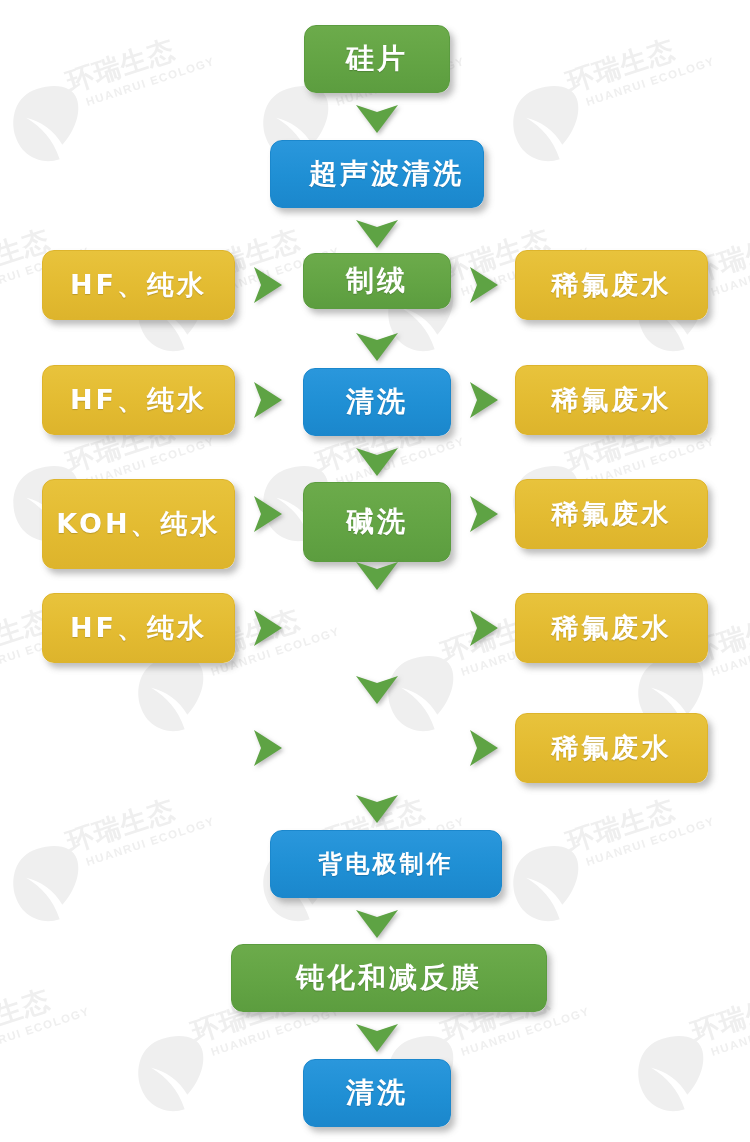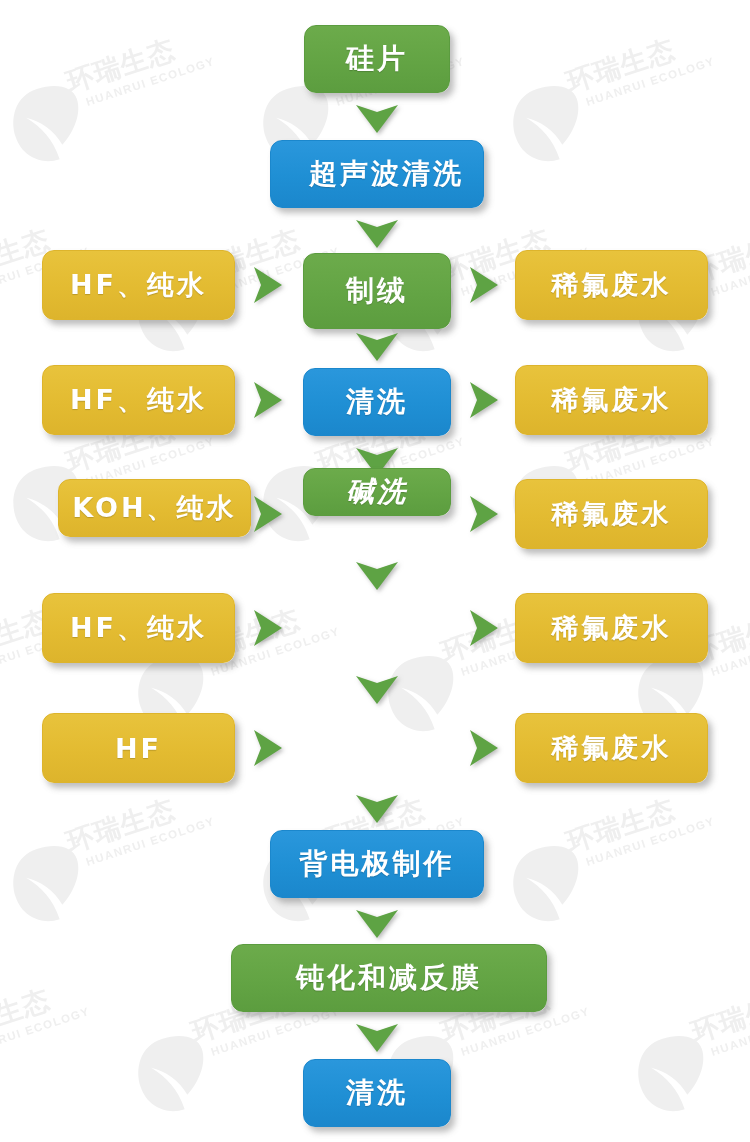--- a/index.html
+++ b/index.html
@@ -296,49 +296,49 @@
       <svg width="42" height="28" viewBox="0 0 42 28">
         <path d="M0 0 L21 7 L42 0 L21 28 Z" fill="#5ea344"></path>
       </svg>
     </div>
     <div class="node blue" style="left: 270px; top: 140px; width: 214px; height: 68px; font-size: 28px; padding-left: 19px;">超声波清洗</div>
     <div class="arrow-down" style="left: 356px; top: 220px;">
       <svg width="42" height="28" viewBox="0 0 42 28">
         <path d="M0 0 L21 7 L42 0 L21 28 Z" fill="#5ea344"></path>
       </svg>
     </div>
-    <div class="node green" style="left: 303px; top: 253px; width: 148px; height: 76px; font-size: 28px;">制绒</div>
+    <div class="node green" style="left: 303px; top: 253px; width: 148px; height: 56px; font-size: 28px;">制绒</div>
     <div class="arrow-down" style="left: 356px; top: 333px;">
       <svg width="42" height="28" viewBox="0 0 42 28">
         <path d="M0 0 L21 7 L42 0 L21 28 Z" fill="#5ea344"></path>
       </svg>
     </div>
     <div class="node blue" style="left: 303px; top: 368px; width: 148px; height: 68px; font-size: 28px;">清洗</div>
     <div class="arrow-down" style="left: 356px; top: 448px;">
       <svg width="42" height="28" viewBox="0 0 42 28">
         <path d="M0 0 L21 7 L42 0 L21 28 Z" fill="#5ea344"></path>
       </svg>
     </div>
-    <div class="node green" style="left: 303px; top: 468px; width: 148px; height: 48px; font-size: 28px; font-style: italic;">碱洗</div>
+    <div class="node green" style="left: 303px; top: 482px; width: 148px; height: 80px; font-size: 28px;">碱洗</div>
     <div class="arrow-down" style="left: 356px; top: 562px;">
       <svg width="42" height="28" viewBox="0 0 42 28">
         <path d="M0 0 L21 7 L42 0 L21 28 Z" fill="#5ea344"></path>
       </svg>
     </div>
     <div class="arrow-down" style="left: 356px; top: 676px;">
       <svg width="42" height="28" viewBox="0 0 42 28">
         <path d="M0 0 L21 7 L42 0 L21 28 Z" fill="#5ea344"></path>
       </svg>
     </div>
     <div class="arrow-down" style="left: 356px; top: 795px;">
       <svg width="42" height="28" viewBox="0 0 42 28">
         <path d="M0 0 L21 7 L42 0 L21 28 Z" fill="#5ea344"></path>
       </svg>
     </div>
-    <div class="node blue" style="left: 270px; top: 830px; width: 214px; height: 68px; font-size: 28px;">背电极制作</div>
+    <div class="node blue" style="left: 270px; top: 830px; width: 232px; height: 68px; font-size: 24px;">背电极制作</div>
     <div class="arrow-down" style="left: 356px; top: 910px;">
       <svg width="42" height="28" viewBox="0 0 42 28">
         <path d="M0 0 L21 7 L42 0 L21 28 Z" fill="#5ea344"></path>
       </svg>
     </div>
     <div class="node green" style="left: 231px; top: 944px; width: 316px; height: 68px; font-size: 28px; font-family: Liberation Mono, monospace;">钝化和减反膜</div>
     <div class="arrow-down" style="left: 356px; top: 1024px;">
       <svg width="42" height="28" viewBox="0 0 42 28">
         <path d="M0 0 L21 7 L42 0 L21 28 Z" fill="#5ea344"></path>
       </svg>
@@ -349,33 +349,32 @@
       <svg width="28" height="36" viewBox="0 0 28 36">
         <path d="M0 0 L7 18 L0 36 L28 18 Z" fill="#5ea344"></path>
       </svg>
     </div>
     <div class="node yellow" style="left: 42px; top: 365px; width: 193px; height: 70px; font-size: 27px;">HF、纯水</div>
     <div class="arrow-right" style="left: 254px; top: 382px;">
       <svg width="28" height="36" viewBox="0 0 28 36">
         <path d="M0 0 L7 18 L0 36 L28 18 Z" fill="#5ea344"></path>
       </svg>
     </div>
-    <div class="node yellow" style="left: 58px; top: 479px; width: 193px; height: 58px; font-size: 27px;">KOH、纯水</div>
+    <div class="node yellow" style="left: 42px; top: 479px; width: 193px; height: 90px; font-size: 27px;">KOH、纯水</div>
     <div class="arrow-right" style="left: 254px; top: 496px;">
       <svg width="28" height="36" viewBox="0 0 28 36">
         <path d="M0 0 L7 18 L0 36 L28 18 Z" fill="#5ea344"></path>
       </svg>
     </div>
     <div class="node yellow" style="left: 42px; top: 593px; width: 193px; height: 70px; font-size: 27px;">HF、纯水</div>
     <div class="arrow-right" style="left: 254px; top: 610px;">
       <svg width="28" height="36" viewBox="0 0 28 36">
         <path d="M0 0 L7 18 L0 36 L28 18 Z" fill="#5ea344"></path>
       </svg>
     </div>
-    <div class="node yellow" style="left: 42px; top: 713px; width: 193px; height: 70px; font-size: 27px;">HF</div>
     <div class="arrow-right" style="left: 254px; top: 730px;">
       <svg width="28" height="36" viewBox="0 0 28 36">
         <path d="M0 0 L7 18 L0 36 L28 18 Z" fill="#5ea344"></path>
       </svg>
     </div>
     <div class="node yellow" style="left: 515px; top: 250px; width: 193px; height: 70px; font-size: 27px;">稀氟废水</div>
     <div class="arrow-right" style="left: 470px; top: 267px;">
       <svg width="28" height="36" viewBox="0 0 28 36">
         <path d="M0 0 L7 18 L0 36 L28 18 Z" fill="#5ea344"></path>
       </svg>

